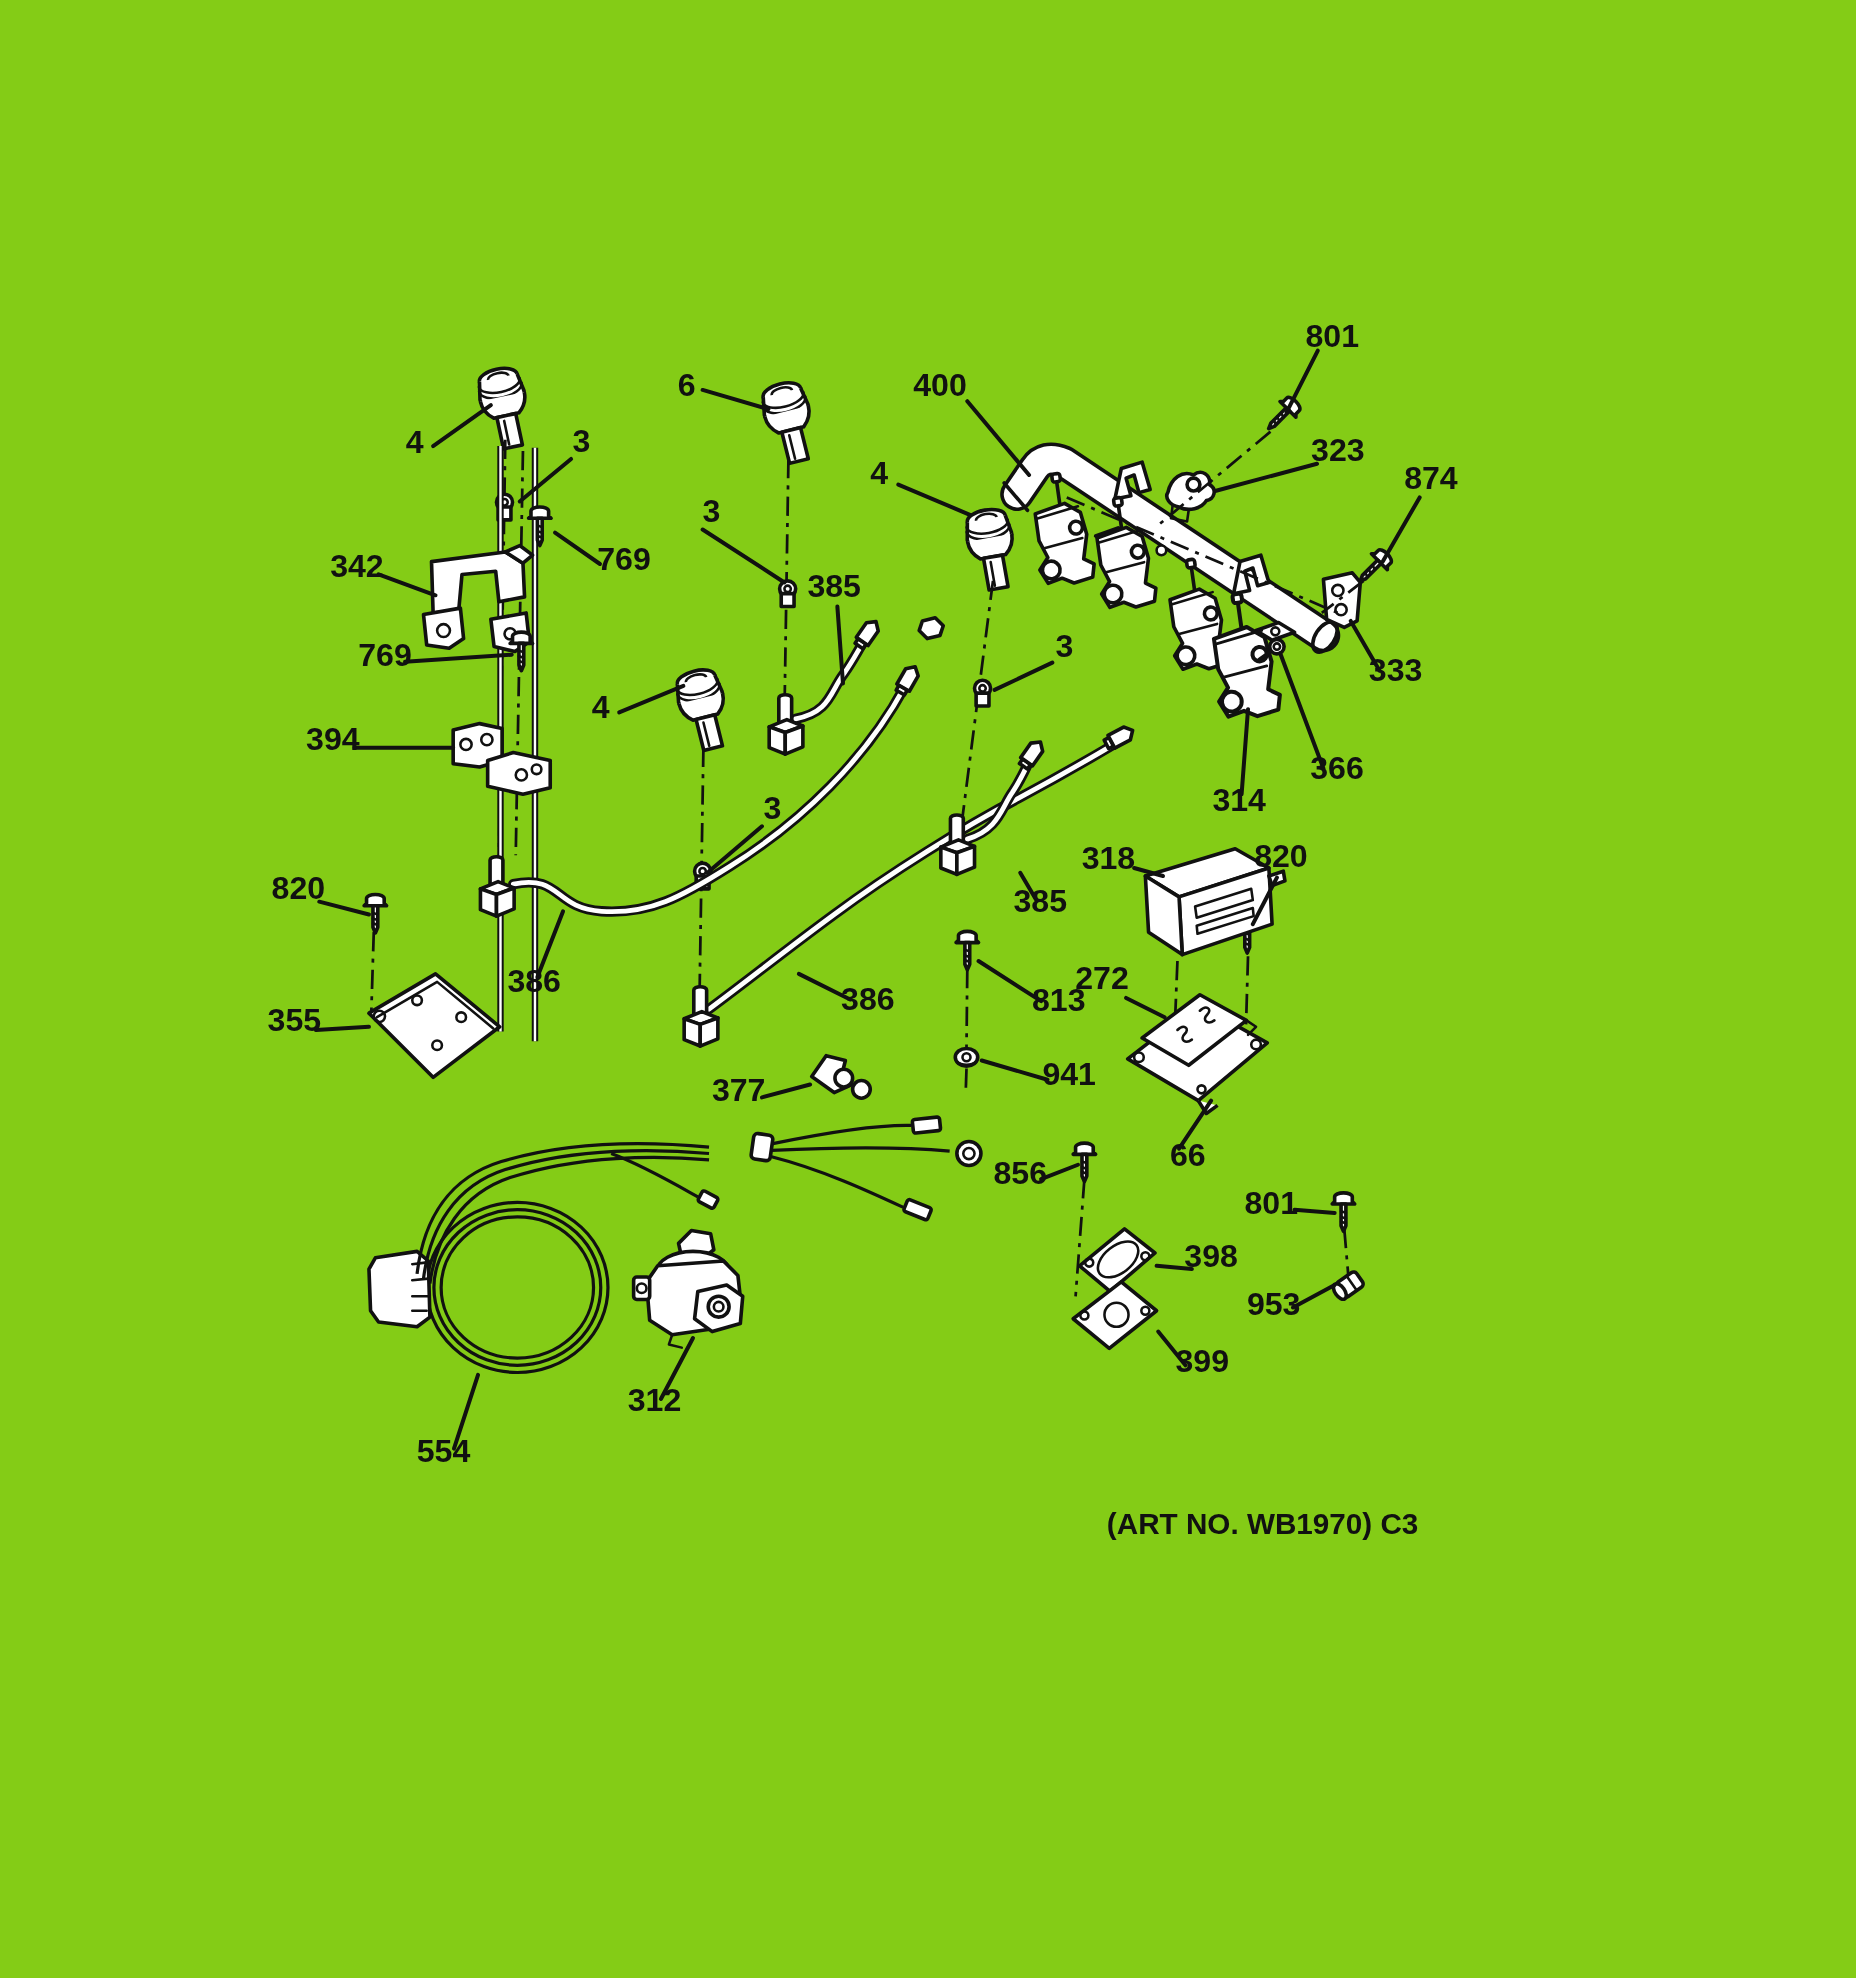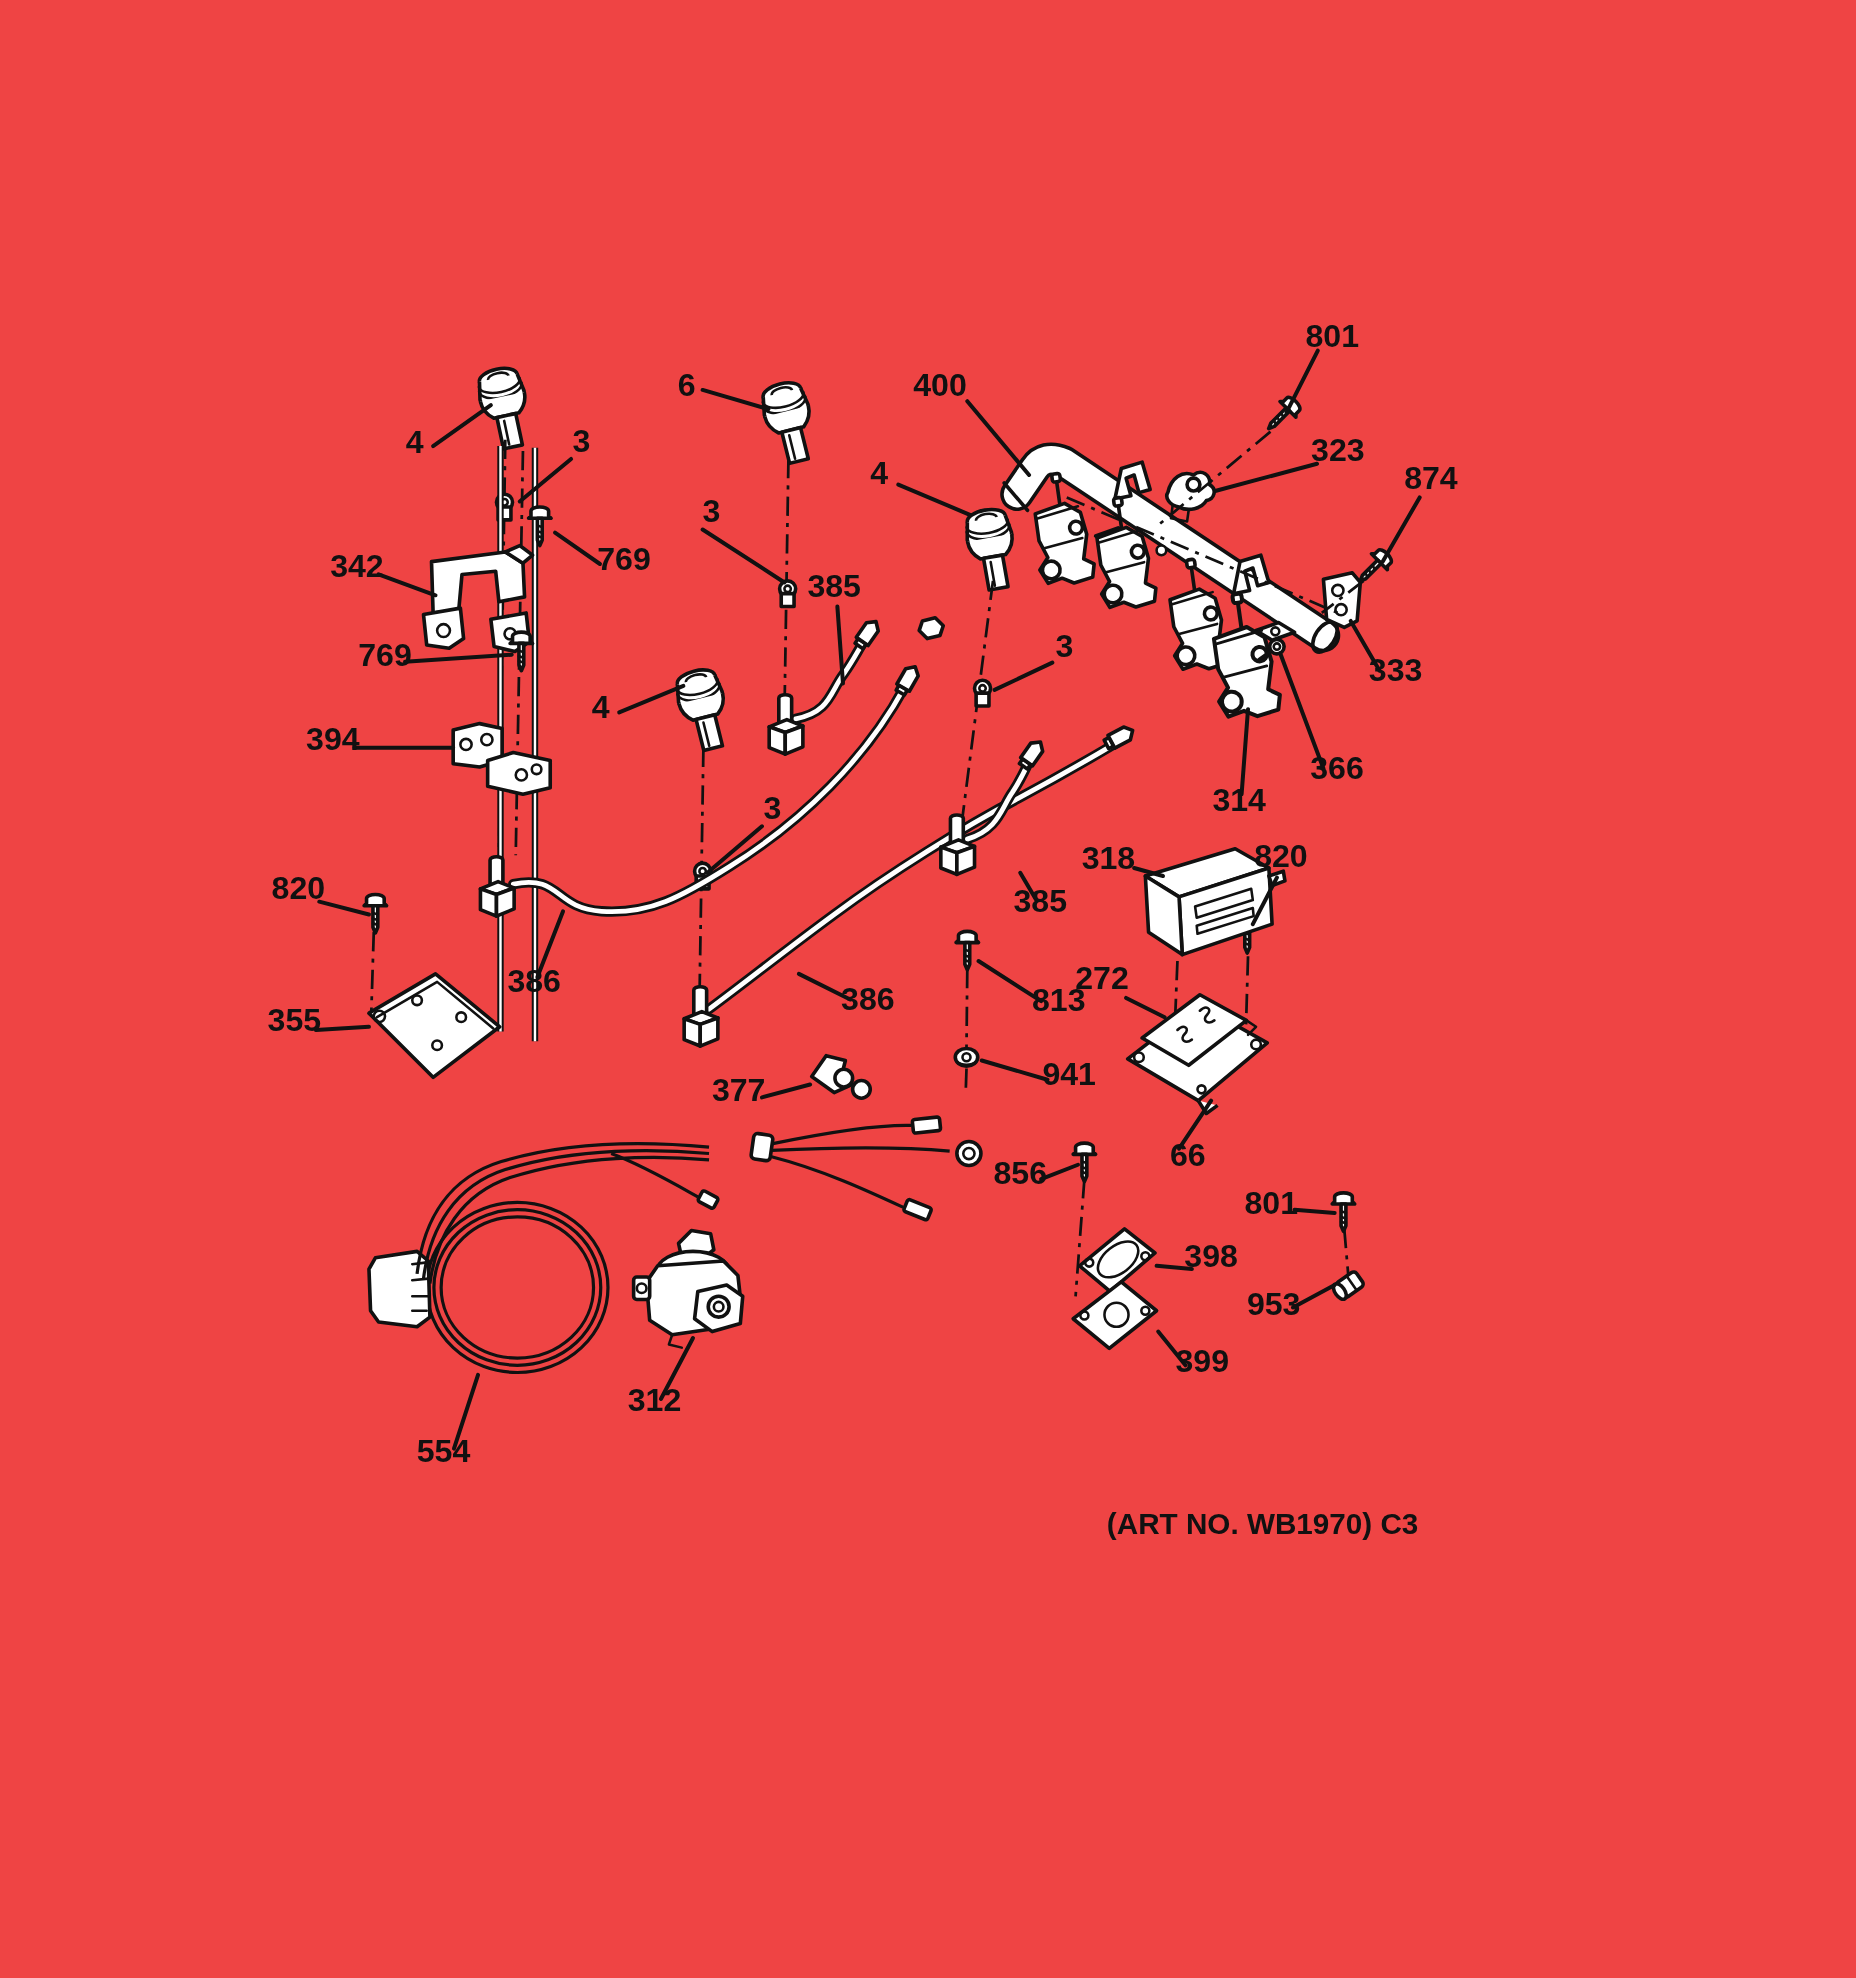--- a/index.html
+++ b/index.html
@@ -1,16 +1,16 @@
 <!DOCTYPE html>
 <html style="font-size:13px"><head>
 <meta charset="utf-8">
 <style>
   html,body{margin:0;padding:0;background:#fff;}
-  .canvas{position:relative;width:1856px;height:1979px;background:#ef4444;overflow:hidden;}
+  .canvas{position:relative;width:1856px;height:1979px;background:#84cc16;overflow:hidden;}
   svg{position:absolute;left:0;top:0;}
   .ink{stroke:#111;fill:none;stroke-width:4.5;stroke-linecap:round;stroke-linejoin:round;}
   .inkf{stroke:#111;fill:#fff;stroke-width:4.5;stroke-linejoin:round;}
   .thin{stroke-width:3.2;}
   .leader{stroke:#111;stroke-width:5;fill:none;stroke-linecap:round;}
   .cdash{stroke:#111;stroke-width:3.4;fill:none;stroke-dasharray:24 9 5 9;}
   .pipeO{stroke:#111;stroke-width:42;fill:none;stroke-linecap:round;stroke-linejoin:round;}
   .pipeI{stroke:#fff;stroke-width:33;fill:none;stroke-linecap:round;stroke-linejoin:round;}
   .tubeO{stroke:#111;stroke-width:13;fill:none;stroke-linecap:round;}
   .tubeI{stroke:#fff;stroke-width:6;fill:none;stroke-linecap:round;}

